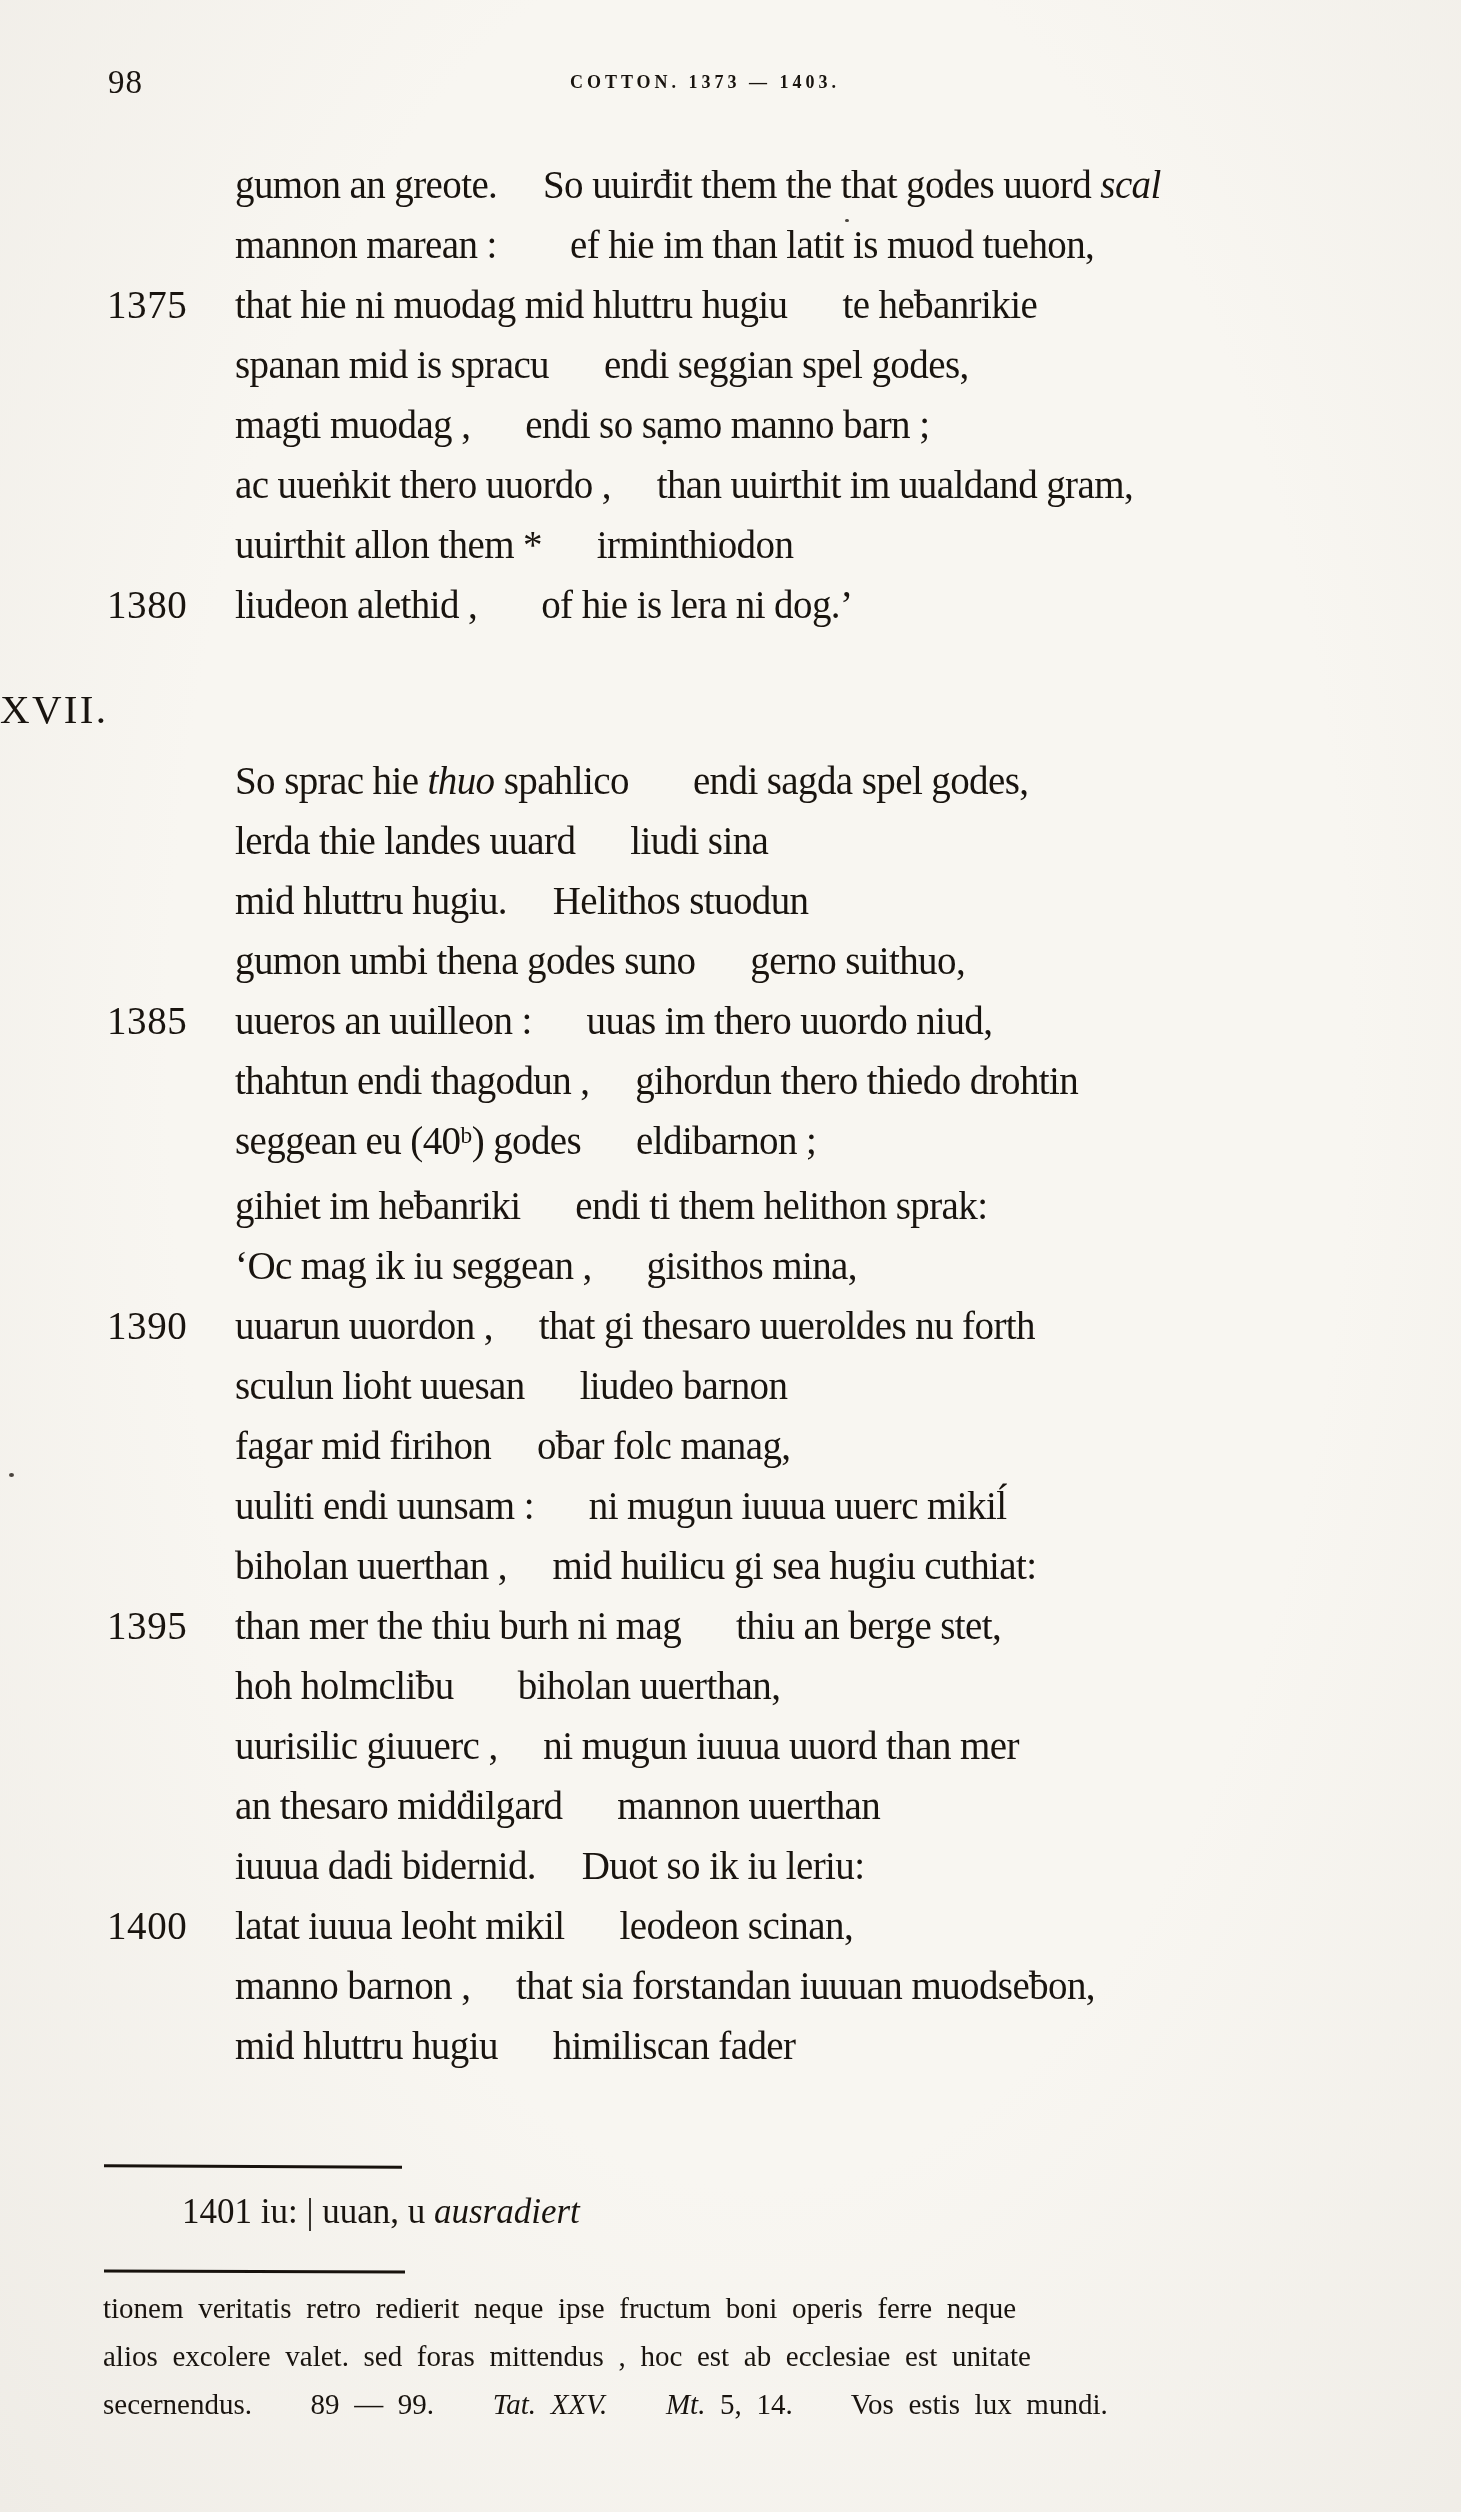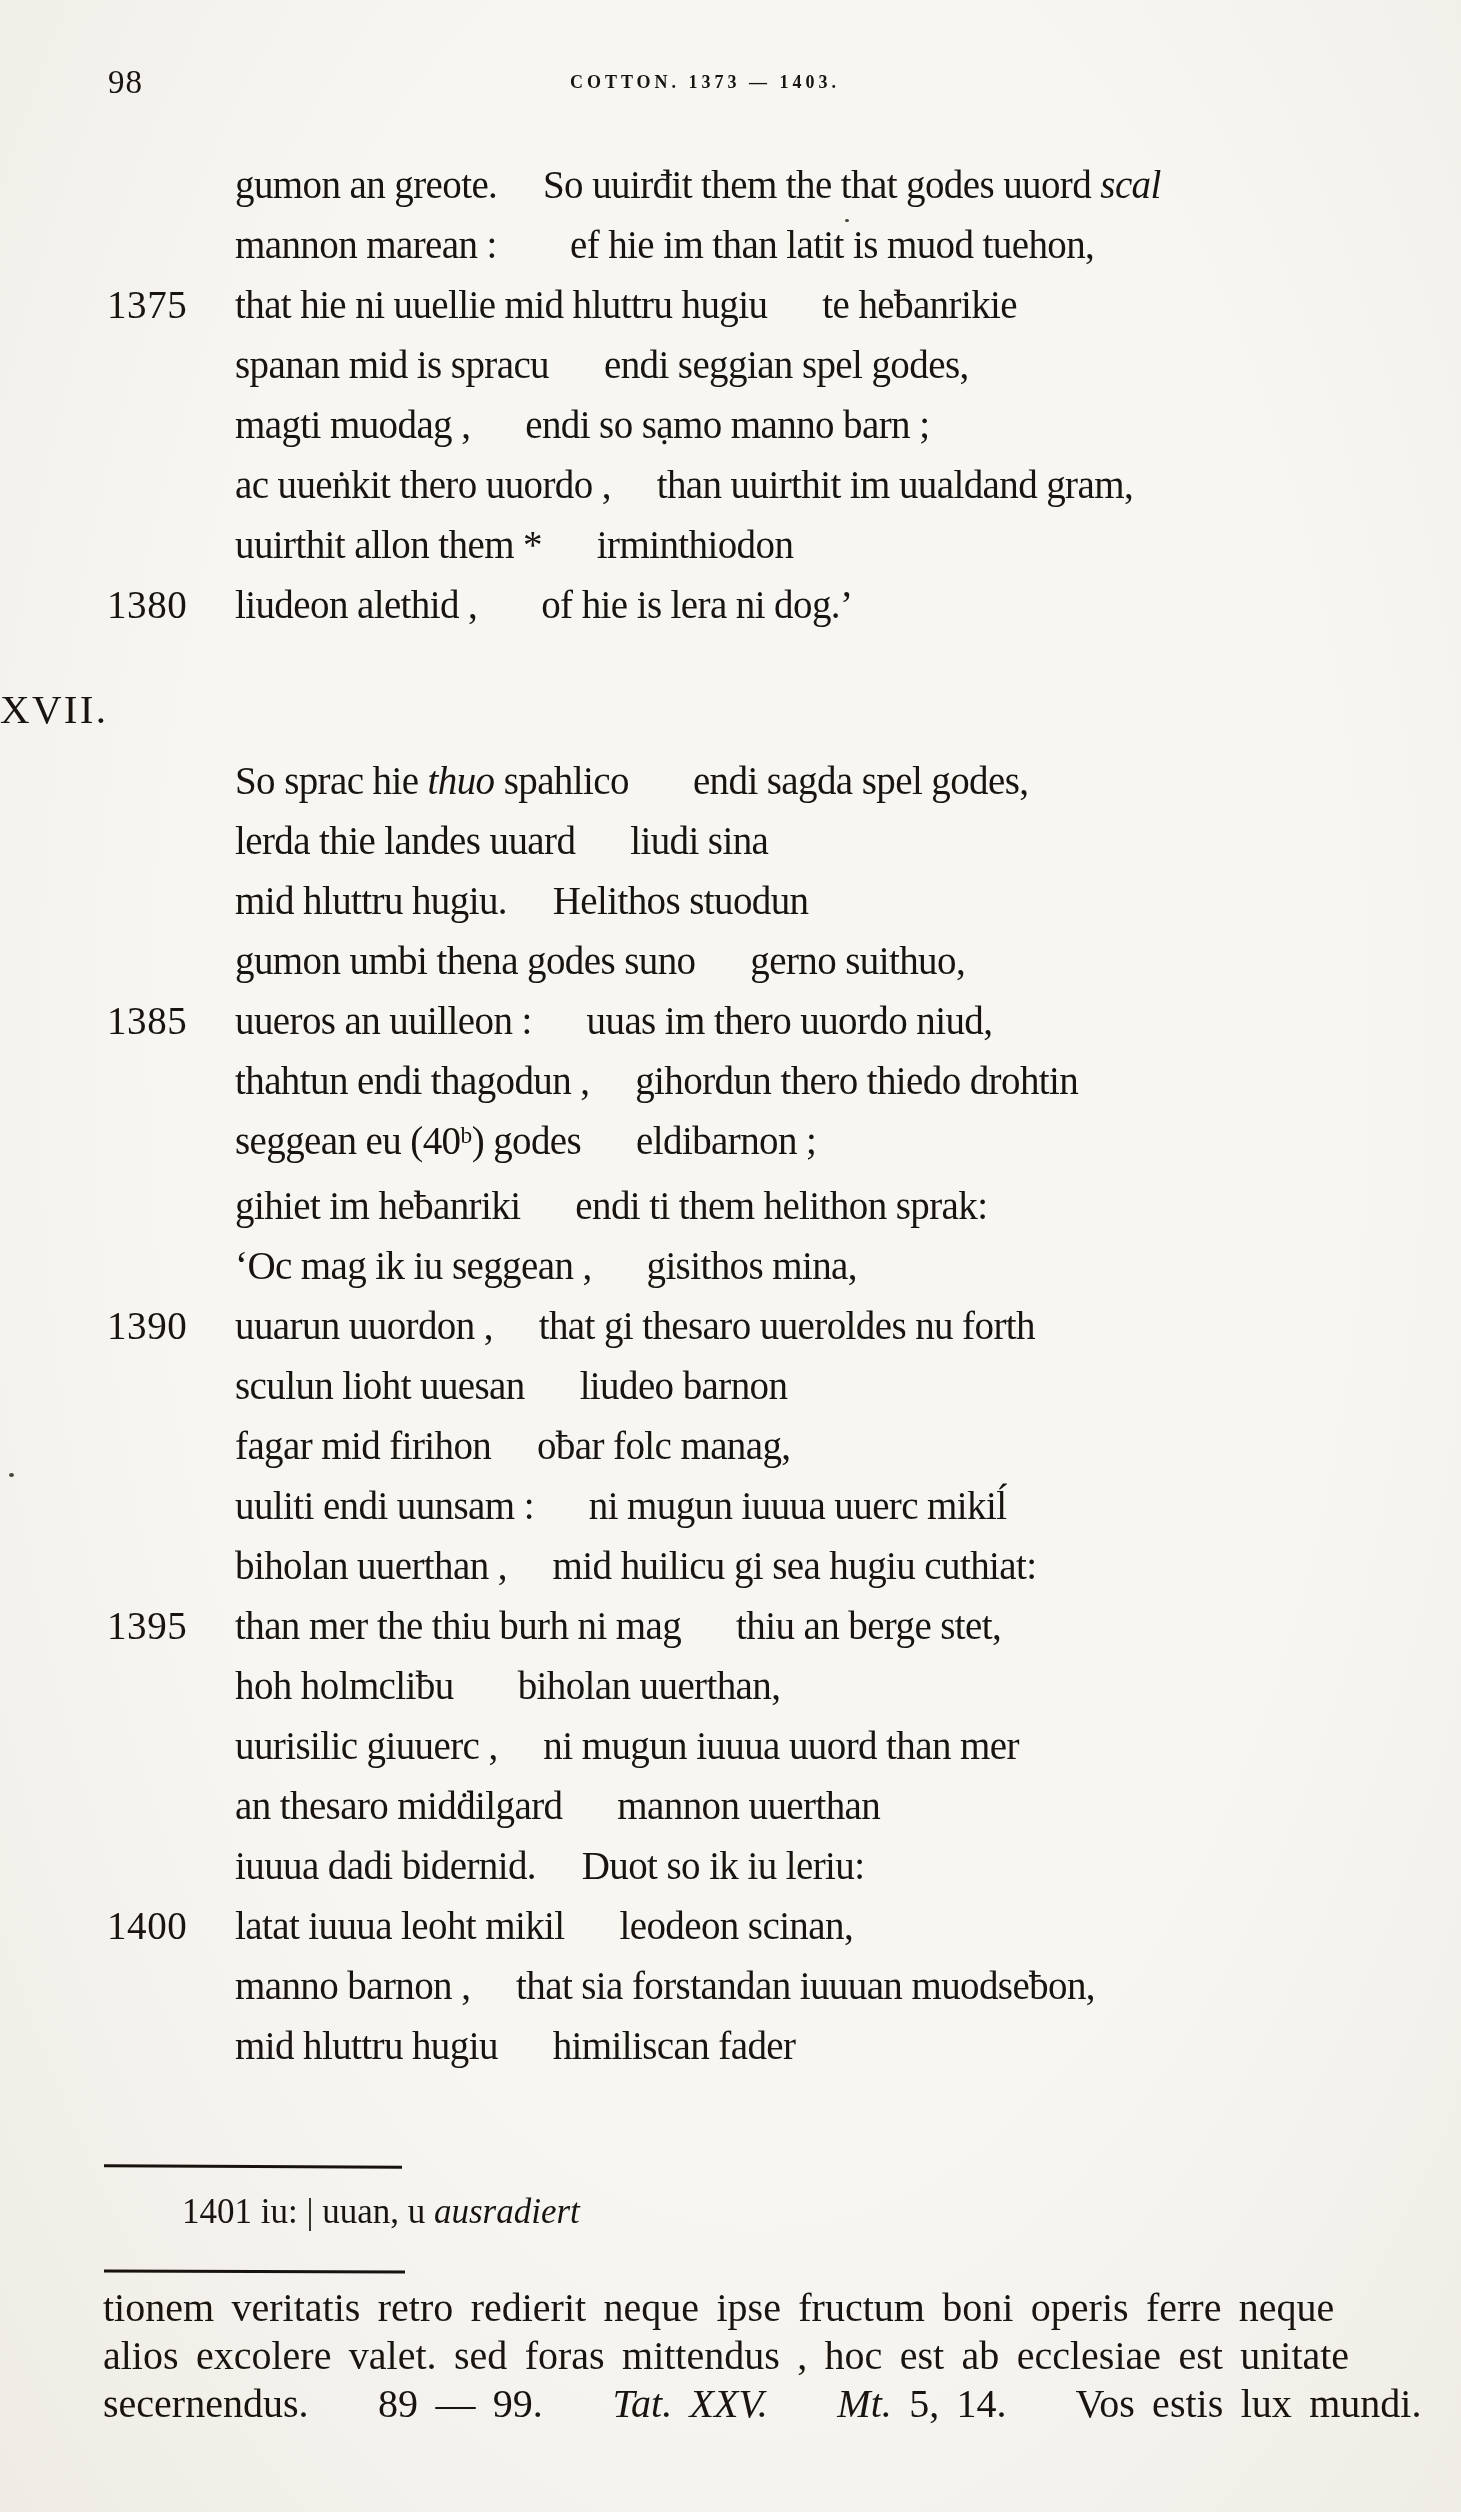--- a/index.html
+++ b/index.html
@@ -18,40 +18,40 @@
   #verse2{top:751px;}
   .vline{position:relative;white-space:pre;}
   .lnum{position:absolute;left:-128px;top:0;letter-spacing:0.6px;}
   .heading{position:absolute;top:679px;left:0;width:1416px;
     font-size:41px;line-height:60px;letter-spacing:2.3px;}
   .rule{position:absolute;left:104px;height:2.9px;background:#17120d;}
   #rule1{top:2165px;width:298px;transform:rotate(0.25deg);}
   #rule2{top:2270px;width:301px;transform:rotate(0.2deg);}
   .footnote{position:absolute;left:182px;top:2187px;font-size:35px;line-height:50px;white-space:pre;}
   .commentary{position:absolute;left:103px;top:2284px;width:1296px;
-    font-size:40px;line-height:48px;word-spacing:7.4px;}
+    font-size:29px;line-height:48px;word-spacing:7.4px;}
   .commentary .cline{white-space:pre;}
   .it{font-style:italic;}
   .sup{font-size:60%;position:relative;top:-0.48em;}
   .speck{position:absolute;background:#2a241d;border-radius:50%;opacity:.85;}
   #speck1{left:845px;top:219px;width:4px;height:3.4px;}
   #speck2{left:9px;top:1473px;width:5.1px;height:4px;}
   #speck3{left:651px;top:1285px;width:2.9px;height:2.3px;}
 </style>
 </head>
 <body>
 
 <div id="page">
   <div class="pagenum">98</div>
   <div class="runhead">COTTON. 1373 — 1403.</div>
 
   <div id="verse1" class="vblock">
       <div class="vline"><span>gumon an greote.     So uuirđit them the that godes uuord </span><span class="it">scal</span></div>
       <div class="vline"><span>mannon marean :        ef hie im than latit is muod tuehon,</span></div>
-      <div class="vline"><span class="lnum">1375</span><span>that hie ni uuellie mid hluttru hugiu      te heƀanrikie</span></div>
+      <div class="vline"><span class="lnum">1375</span><span>that hie ni muodag mid hluttru hugiu      te heƀanrikie</span></div>
       <div class="vline"><span>spanan mid is spracu      endi seggian spel godes,</span></div>
       <div class="vline"><span>magti muodag ,      endi so sạmo manno barn ;</span></div>
       <div class="vline"><span>ac uueṅkit thero uuordo ,     than uuirthit im uualdand gram,</span></div>
       <div class="vline"><span>uuirthit allon them *      irminthiodon</span></div>
       <div class="vline"><span class="lnum">1380</span><span>liudeon alethid ,       of hie is lera ni dog.’</span></div>
     </div>
 
   <div class="heading">XVII.</div>
 
   <div id="verse2" class="vblock">

